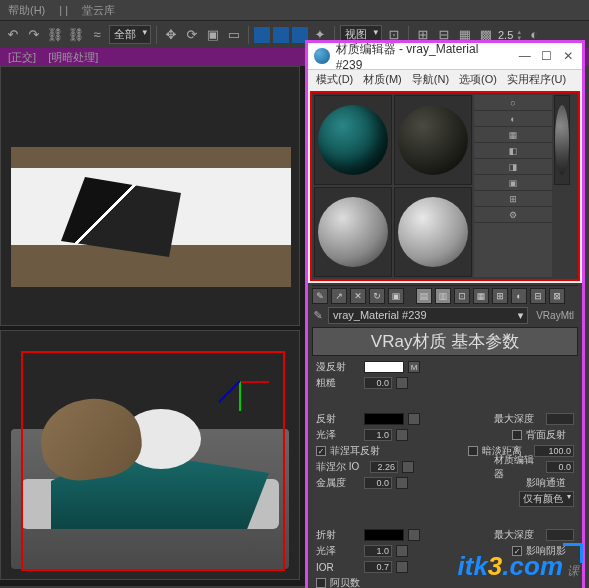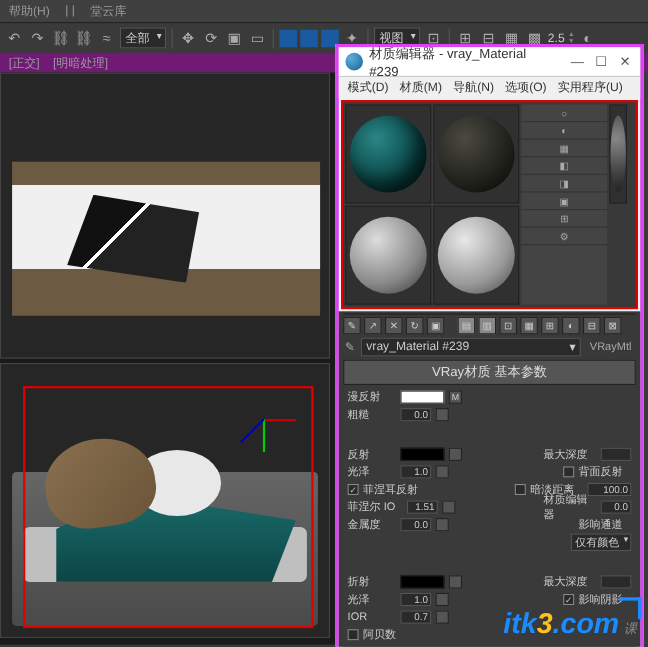--- a/index.html
+++ b/index.html
@@ -68,21 +68,21 @@
 .mat-dark { background: #393939; padding: 2px 4px 4px; }
 .mat-tool-row { height: 20px; display: flex; align-items: center; gap: 3px; border-top: 1px solid #222; padding: 2px 0; }
 .mat-tool-row .t { width: 16px; height: 16px; background: #555; border: 1px solid #222; display: flex; align-items: center; justify-content: center; font-size: 9px; color: #ccc; }
 .mat-tool-row .t.bb { background: #888; }
 .mat-name-row { height: 20px; display: flex; align-items: center; gap: 4px; padding: 2px 0; }
 .mat-name-row .drop { width: 12px; height: 12px; display: flex; align-items: center; justify-content: center; color: #aaa; }
 .mat-name-row .name-field { flex: 1; background: #2a2a2a; border: 1px solid #555; padding: 1px 4px; color: #ccc; font-size: 11px; display: flex; justify-content: space-between; align-items: center; }
 .mat-name-row .type-lbl { color: #aaa; font-size: 10px; padding: 0 4px; }
 
 .rollup { background: #3a3a3a; margin-top: 2px; }
-.rollup-head { background: #555; color: #ddd; font-size: 12px; text-align: center; padding: 2px; border: 1px solid #222; }
+.rollup-head { background: #555; color: #ddd; font-size: 17px; text-align: center; padding: 2px; border: 1px solid #222; }
 .rollup-body { padding: 3px 4px; }
 .param-row { display: flex; align-items: center; gap: 4px; height: 16px; font-size: 10px; color: #ccc; }
 .param-row.h { margin-top: 20px; }
 .p-label { width: 44px; text-align: left; }
 .p-swatch { width: 40px; height: 12px; border: 1px solid #222; }
 .p-swatch.white { background: #fff; }
 .p-swatch.black { background: #000; }
 .p-spin { width: 28px; height: 12px; background: #2a2a2a; border: 1px solid #555; font-size: 9px; padding: 0 2px; color: #ccc; display: flex; align-items: center; justify-content: flex-end; }
 .p-spin.long { width: 40px; }
 .p-cb { width: 10px; height: 10px; border: 1px solid #888; background: #2a2a2a; display: flex; align-items: center; justify-content: center; font-size: 8px; color: #ccc; }
@@ -274,21 +274,21 @@
         <div class="param-row">
           <span class="p-cb on"></span>
           <span class="p-label" style="width:60px">菲涅耳反射</span>
           <span class="p-sep"></span>
           <span class="p-cb"></span>
           <span class="p-r-label">暗淡距离</span>
           <span class="p-spin long">100.0</span>
         </div>
         <div class="param-row">
           <span class="p-label" style="width:50px">菲涅尔 IO</span>
-          <span class="p-spin">1.51</span>
+          <span class="p-spin">2.26</span>
           <span class="p-m"></span>
           <span class="p-sep"></span>
           <span class="p-r-label">材质编辑器</span>
           <span class="p-spin">0.0</span>
         </div>
         <div class="param-row">
           <span class="p-label">金属度</span>
           <span class="p-spin">0.0</span>
           <span class="p-m"></span>
           <span class="p-sep"></span>

